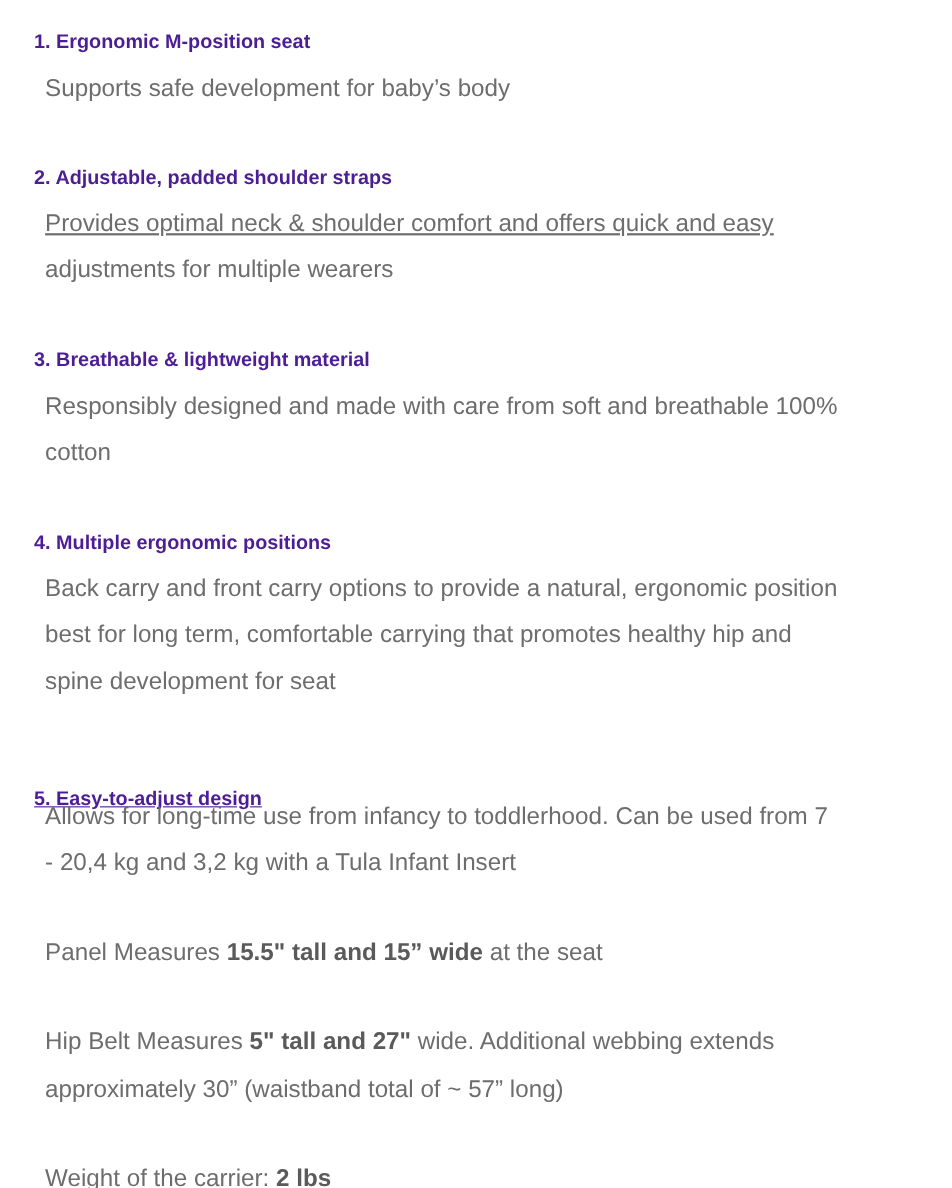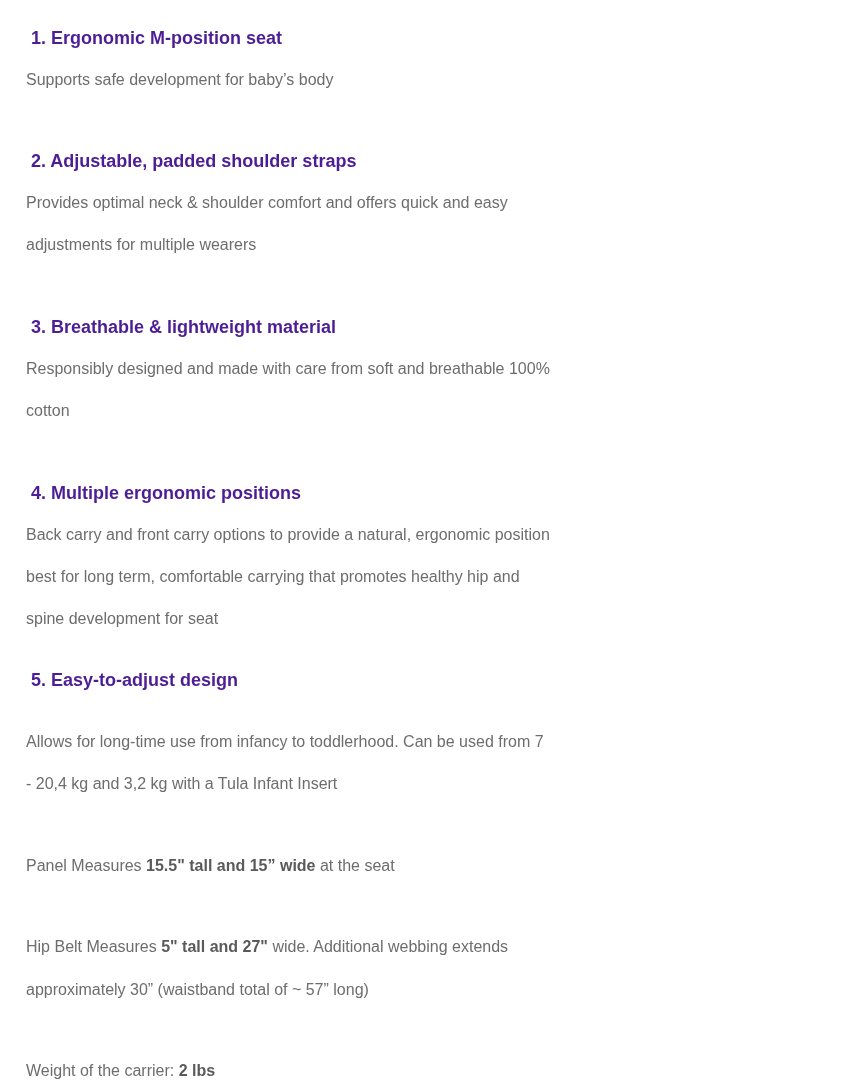--- a/index.html
+++ b/index.html
@@ -22,53 +22,53 @@
       position: absolute;
       left: 31px;
       font-size: 18px;
       font-weight: bold;
       color: #4c1d95;
       white-space: nowrap;
       line-height: 28px;
     }
     .line {
       position: absolute;
-      left: 26px;
-      font-size: 16px;
+      left: 41px;
+      font-size: 22px;
       color: #6d6d6d;
       white-space: nowrap;
       line-height: 28px;
     }
     .line b {
       color: #5a5a5a;
       font-weight: bold;
     }
   </style>
 </head>
 <body>
 
 <div class="doc">
 
   <div class="feature-title" style="top:24px;">1. Ergonomic M-position seat</div>
   <div class="line" style="top:66px;">Supports safe development for baby’s body</div>
 
   <div class="feature-title" style="top:147px;">2. Adjustable, padded shoulder straps</div>
-  <div class="line" style="top:189px;">Provides optimal neck &amp; shoulder comfort and offers quick and easy</div>
+  <div class="line" style="top:189px;text-decoration:underline;">Provides optimal neck &amp; shoulder comfort and offers quick and easy</div>
   <div class="line" style="top:231px;">adjustments for multiple wearers</div>
 
   <div class="feature-title" style="top:313px;">3. Breathable &amp; lightweight material</div>
   <div class="line" style="top:355px;">Responsibly designed and made with care from soft and breathable 100%</div>
   <div class="line" style="top:397px;text-align:center;">cotton</div>
 
   <div class="feature-title" style="top:479px;">4. Multiple ergonomic positions</div>
   <div class="line" style="top:521px;">Back carry and front carry options to provide a natural, ergonomic position</div>
   <div class="line" style="top:563px;text-align:center;">best for long term, comfortable carrying that promotes healthy hip and</div>
   <div class="line" style="top:605px;">spine development for seat</div>
 
-  <div class="feature-title" style="top:666px;">5. Easy-to-adjust design</div>
+  <div class="feature-title" style="top:712px;text-decoration:underline;">5. Easy-to-adjust design</div>
   <div class="line" style="top:728px;">Allows for long-time use from infancy to toddlerhood. Can be used from 7</div>
   <div class="line" style="top:770px;">- 20,4 kg and 3,2 kg with a Tula Infant Insert</div>
 
   <div class="line" style="top:852px;">
     <span>Panel Measures </span><b>15.5" tall and 15” wide</b><span> at the seat</span>
   </div>
 
   <div class="line" style="top:933px;">
     <span>Hip Belt Measures </span><b>5" tall and 27"</b><span> wide. Additional webbing extends</span>
   </div>

